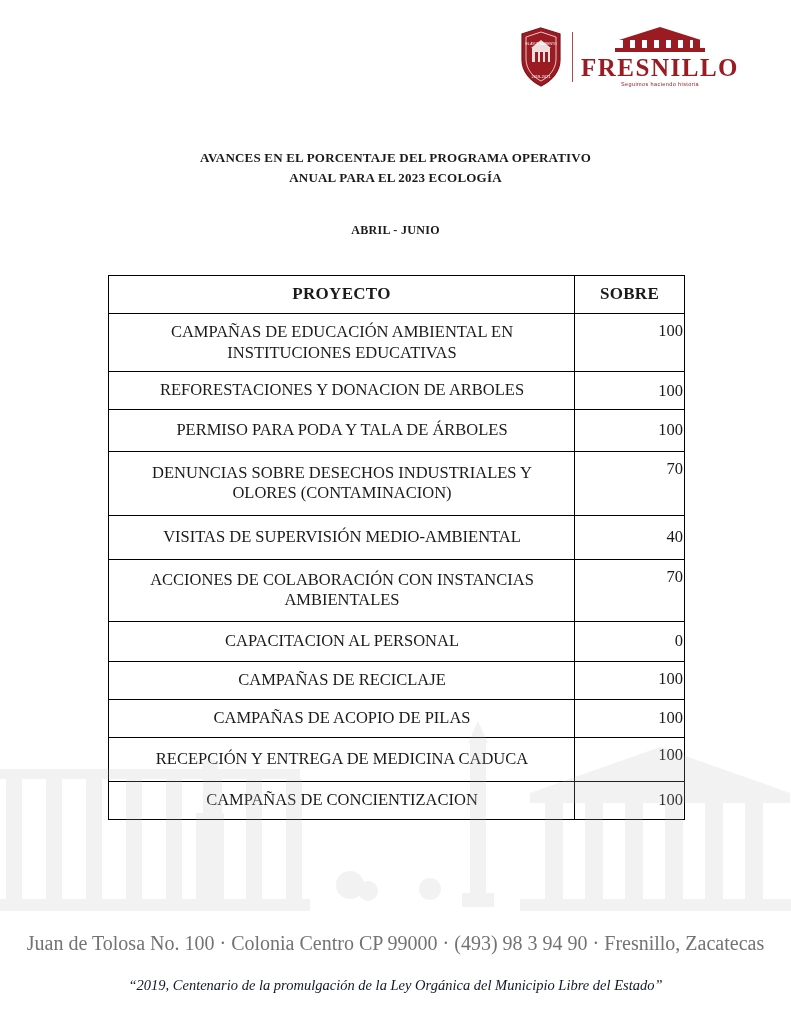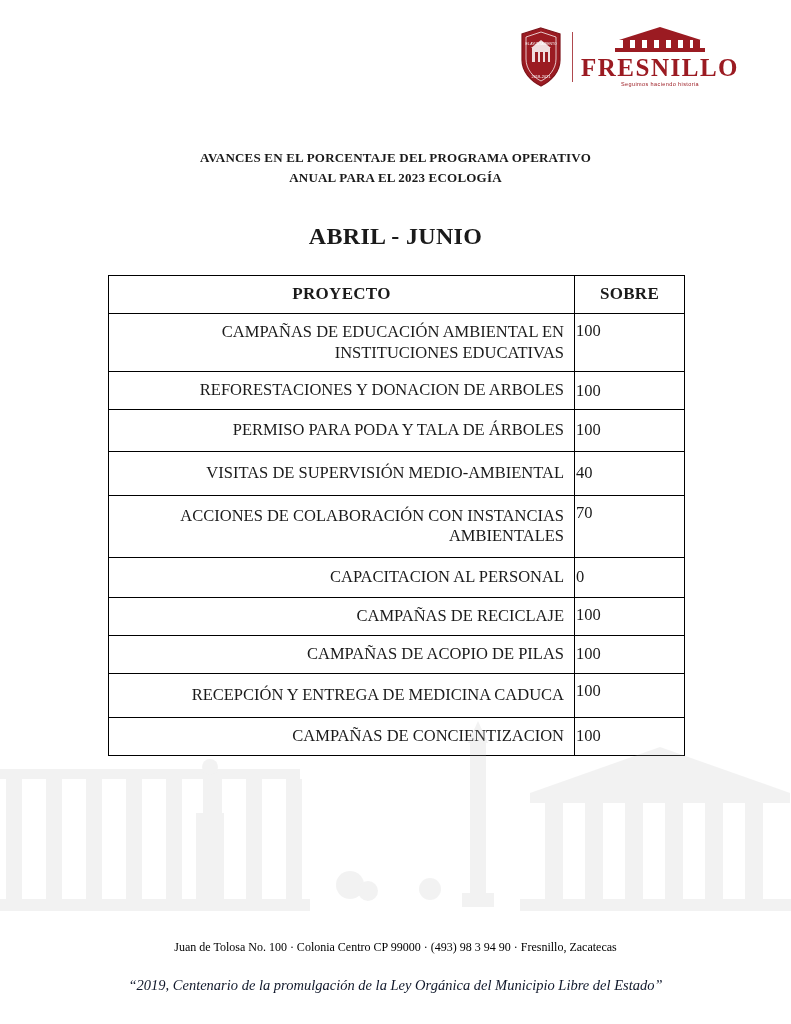--- a/index.html
+++ b/index.html
@@ -75,21 +75,21 @@
     font-family: "Liberation Serif", serif;
     font-weight: bold;
     font-size: 13px;
     line-height: 1.5;
     letter-spacing: .2px;
     margin: 0;
   }
   .subtitle {
     font-family: "Liberation Serif", serif;
     font-weight: bold;
-    font-size: 24px;
+    font-size: 12px;
     margin: 0;
     padding-top: 36px;
     letter-spacing: .3px;
   }
 
   
   .table-wrap {
     position: absolute;
     top: 275px;
     left: 108px;
@@ -112,26 +112,26 @@
     letter-spacing: .3px;
     text-align: center;
     padding: 8px 4px 9px;
   }
   col.c-proy { width: 466px; }
   col.c-av { width: 110px; }
 
   table.report td.proj {
     font-size: 16.5px;
     padding: 8px 10px 8px 11px;
-    text-align: right;
+    text-align: center;
     line-height: 1.25;
   }
   table.report td.val {
     font-size: 16.5px;
-    text-align: left;
+    text-align: right;
     font-weight: normal;
   }
   td.val.top { vertical-align: top; padding-top: 7px; }
   td.val.mid { vertical-align: middle; }
 
   
   .skyline {
     position: absolute;
     left: 0;
     bottom: 92px;
@@ -144,22 +144,22 @@
   
   .footer {
     position: absolute;
     bottom: 30px;
     left: 0;
     width: 100%;
     text-align: center;
   }
   .footer .addr {
     font-family: "Liberation Serif", serif;
-    font-size: 12px;
-    color: #000000;
+    font-size: 20px;
+    color: #737373;
     margin: 0;
   }
   .footer .slogan {
     font-family: "Liberation Serif", serif;
     font-style: italic;
     font-size: 14.5px;
     color: #0f172a;
     margin: 0;
     padding-top: 22px;
   }
@@ -230,20 +230,24 @@
         <td class="val top">100</td>
       </tr>
       <tr style="height:34px">
         <td class="proj">REFORESTACIONES Y DONACION DE ARBOLES</td>
         <td class="val mid">100</td>
       </tr>
       <tr style="height:42px">
         <td class="proj">PERMISO PARA PODA Y TALA DE ÁRBOLES</td>
         <td class="val mid">100</td>
       </tr>
+      <tr style="height:64px">
+        <td class="proj">DENUNCIAS SOBRE DESECHOS INDUSTRIALES Y OLORES (CONTAMINACION)</td>
+        <td class="val top">70</td>
+      </tr>
       <tr style="height:44px">
         <td class="proj">VISITAS DE SUPERVISIÓN MEDIO-AMBIENTAL</td>
         <td class="val mid">40</td>
       </tr>
       <tr style="height:62px">
         <td class="proj">ACCIONES DE COLABORACIÓN CON INSTANCIAS AMBIENTALES</td>
         <td class="val top">70</td>
       </tr>
       <tr style="height:40px">
         <td class="proj">CAPACITACION AL PERSONAL</td>

